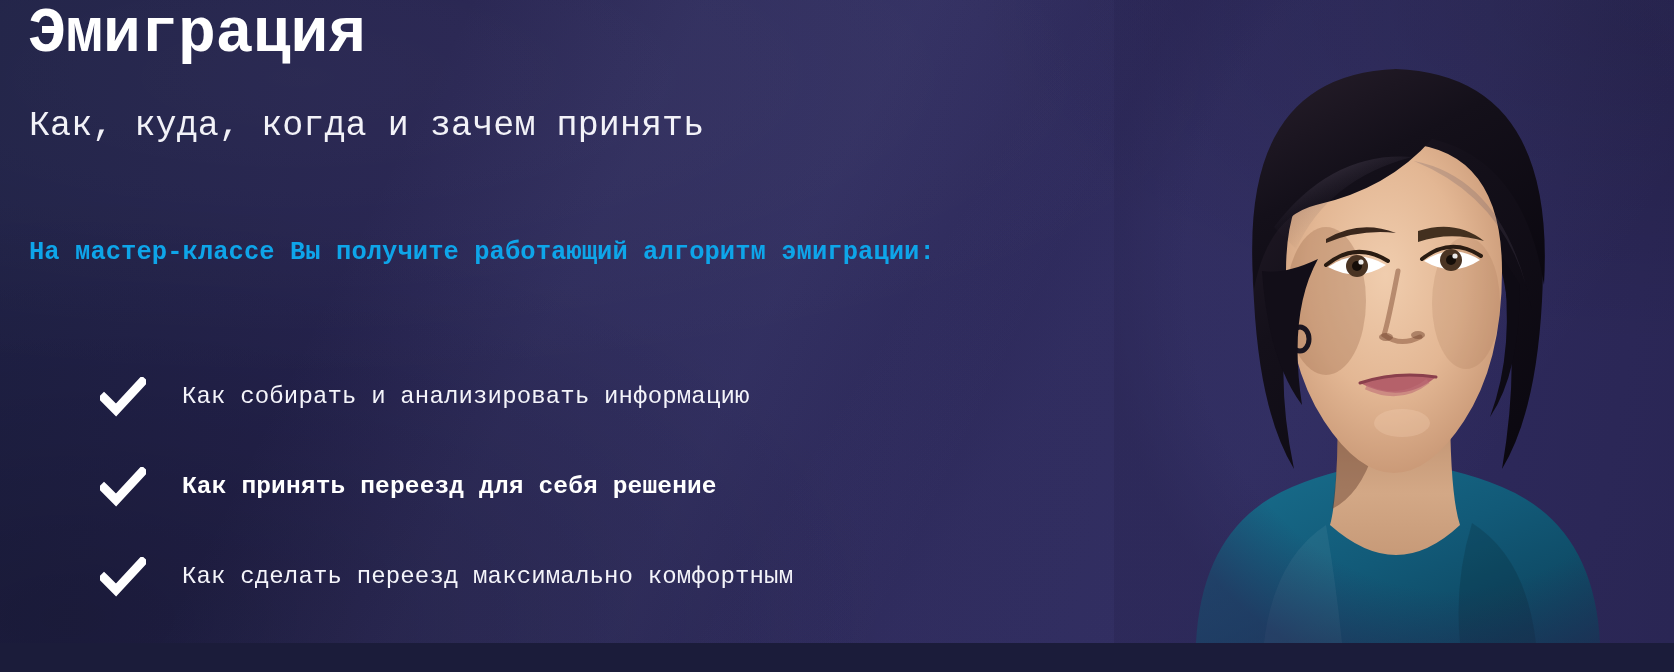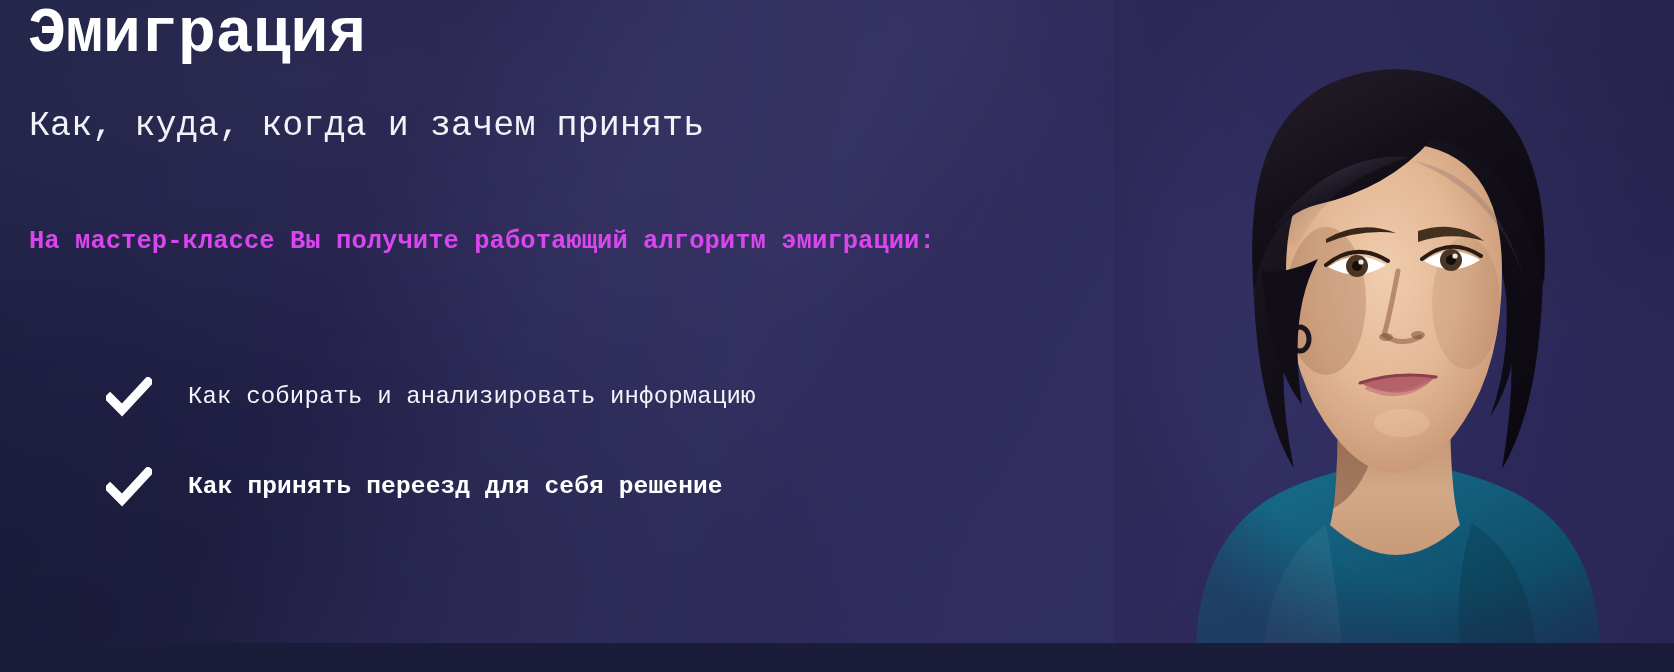--- a/index.html
+++ b/index.html
@@ -90,34 +90,34 @@
     font-weight: 400;
     color: #f2f2f8;
     letter-spacing: 0.1px;
     line-height: 1.15;
     white-space: nowrap;
   }
 
   .lead {
     position: absolute;
     left: 1px;
-    top: 225px;
+    top: 236px;
     width: 930px;
     margin: 0;
     font-size: 25.5px;
     font-weight: 700;
-    color: #d946ef;
+    color: #0ea5e9;
     line-height: 1.32;
     letter-spacing: 0.05px;
   }
 
   
   .bullets {
     position: absolute;
-    left: 78px;
+    left: 72px;
     top: 352px;
     width: 980px;
     list-style: none;
     margin: 0;
     padding: 0;
   }
   .bullet {
     display: flex;
     align-items: center;
     height: 90px;
@@ -282,16 +282,24 @@
 
       <li class="bullet is-bold">
         <span class="check-icon">
           <svg width="46" height="40" viewBox="0 0 46 40" aria-hidden="true">
             <path d="M4 21 L16 33 L42 5" fill="none" stroke="#ffffff" stroke-width="9" stroke-linecap="square" stroke-linejoin="miter"></path>
           </svg>
         </span>
         <span class="bullet-text">Как принять переезд для себя решение</span>
       </li>
 
+      <li class="bullet">
+        <span class="check-icon">
+          <svg width="46" height="40" viewBox="0 0 46 40" aria-hidden="true">
+            <path d="M4 21 L16 33 L42 5" fill="none" stroke="#ffffff" stroke-width="9" stroke-linecap="square" stroke-linejoin="miter"></path>
+          </svg>
+        </span>
+        <span class="bullet-text">Как сделать переезд максимально комфортным</span>
+      </li>
 
     </ul>
   </div>
 </div>
 
 </body></html>

